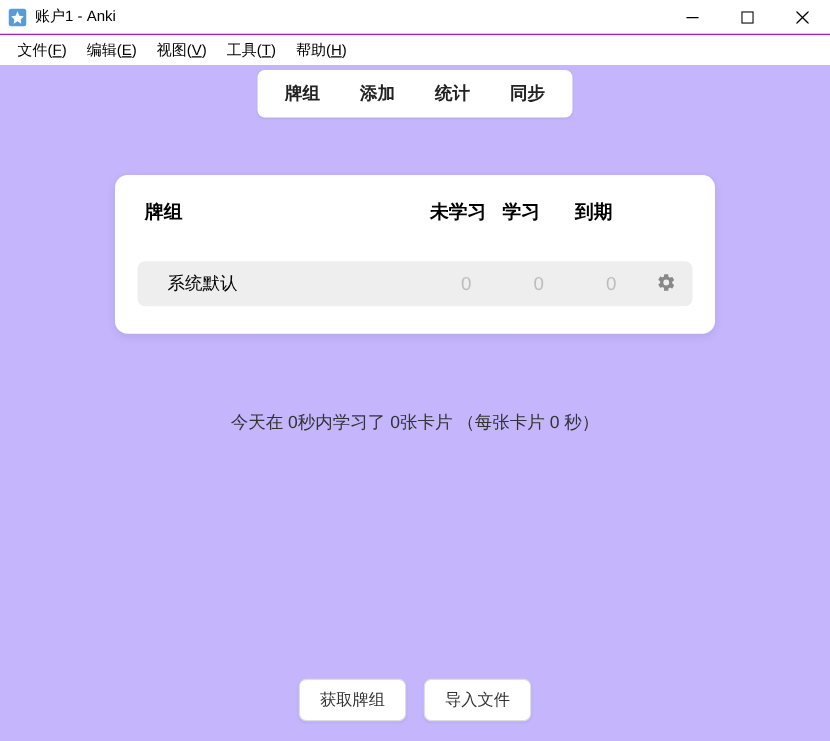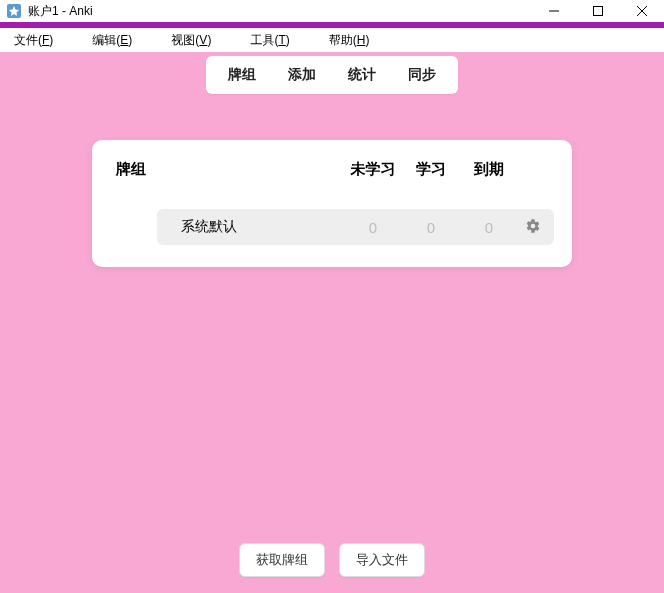--- a/index.html
+++ b/index.html
@@ -1,35 +1,35 @@
 <!DOCTYPE html>
 <html><head>
 <meta charset="utf-8">
 <style>
 * { margin: 0; padding: 0; box-sizing: border-box; }
 body { font-family: "Microsoft YaHei", "PingFang SC", sans-serif; font-size: 13px; background: #f5f5f5; width: 664px; height: 593px; overflow: hidden; color: #333; }
-.titlebar { height: 28px; background: #fff; display: flex; align-items: center; padding: 0 0 0 6px; border-bottom: 6px solid #a21caf; }
+.titlebar { height: 28px; background: #fff; display: flex; align-items: center; padding: 0 0 0 6px; border-bottom: 1px solid #a21caf; }
 .titlebar .app-icon { width: 16px; height: 16px; margin-right: 6px; }
 .titlebar .title { font-size: 12px; flex: 1; color: #000; }
 .win-controls { display: flex; height: 100%; }
 .win-btn { width: 44px; display: flex; align-items: center; justify-content: center; font-size: 13px; color: #000; }
 .win-btn svg { stroke: #000; stroke-width: 1; fill: none; }
-.menubar { height: 24px; background: #fff; display: flex; align-items: center; padding: 0 6px; font-size: 12px; color: #000; gap: 23px; }
+.menubar { height: 24px; background: #fff; display: flex; align-items: center; padding: 0 6px; font-size: 12px; color: #000; }
 .menubar .menu-item { padding: 2px 8px; }
 .menubar .menu-item .uline { text-decoration: underline; }
-.content { background: #f9a8d4; height: calc(593px - 28px - 24px); position: relative; }
+.content { background: #c4b5fd; height: calc(593px - 28px - 24px); position: relative; }
 .tabs-wrap { display: flex; justify-content: center; padding-top: 4px; }
 .tabs { display: inline-flex; background: #fff; border-radius: 6px; padding: 4px 6px; box-shadow: 0 1px 2px rgba(0,0,0,0.06); }
 .tab { padding: 6px 16px; font-size: 14px; font-weight: 600; color: #222; cursor: pointer; }
 .card { width: 480px; margin: 46px auto 0; background: #fff; border-radius: 10px; box-shadow: 0 2px 8px rgba(0,0,0,0.08); padding: 20px 18px 22px; }
 .card-header { display: flex; font-weight: 700; font-size: 15px; color: #000; padding: 0 6px 30px; }
 .col-name { flex: 1; }
-.col-num { width: 58px; text-align: center; }
+.col-num { width: 58px; }
 .col-spacer { width: 30px; }
-.deck-row { display: flex; align-items: center; background: #eeeeee; border-radius: 6px; height: 36px; padding: 0 6px 0 24px; font-size: 14px; margin-left: 47px; }
+.deck-row { display: flex; align-items: center; background: #eeeeee; border-radius: 6px; height: 36px; padding: 0 6px 0 24px; font-size: 14px; }
 .deck-name { flex: 1; color: #000; }
 .deck-num { width: 58px; text-align: center; color: #bdbdbd; font-size: 15px; }
 .gear { width: 30px; display: flex; justify-content: center; align-items: center; color: #888; }
 .stats-line { text-align: center; margin-top: 62px; font-size: 14px; color: #333; }
 .bottom-buttons { position: absolute; bottom: 16px; left: 0; right: 0; display: flex; justify-content: center; gap: 14px; }
 .btn { background: #fff; border: 1px solid #ddd; border-radius: 6px; padding: 7px 16px; font-size: 13px; color: #333; box-shadow: 0 1px 2px rgba(0,0,0,0.05); cursor: pointer; }
 </style>
 </head>
 <body>
 
@@ -96,19 +96,20 @@
       <div class="gear">
         <span>
           <svg width="16" height="16" viewBox="0 0 24 24" fill="#888">
               <path d="M19.14,12.94a7,7,0,0,0,.05-.94,7,7,0,0,0-.05-.94l2.03-1.58a.5.5,0,0,0,.12-.64l-1.92-3.32a.5.5,0,0,0-.6-.22l-2.39.96a7.03,7.03,0,0,0-1.62-.94l-.36-2.54A.5.5,0,0,0,14,2h-4a.5.5,0,0,0-.49.42l-.36,2.54a7.03,7.03,0,0,0-1.62.94l-2.39-.96a.5.5,0,0,0-.6.22L2.62,8.48a.5.5,0,0,0,.12.64l2.03,1.58a7,7,0,0,0-.05.94,7,7,0,0,0,.05.94L2.74,14.16a.5.5,0,0,0-.12.64l1.92,3.32a.5.5,0,0,0,.6.22l2.39-.96a7.03,7.03,0,0,0,1.62.94l.36,2.54A.5.5,0,0,0,10,22h4a.5.5,0,0,0,.49-.42l.36-2.54a7.03,7.03,0,0,0,1.62-.94l2.39.96a.5.5,0,0,0,.6-.22l1.92-3.32a.5.5,0,0,0-.12-.64ZM12,15.5A3.5,3.5,0,1,1,15.5,12,3.5,3.5,0,0,1,12,15.5Z"></path>
             </svg>
         </span>
       </div>
     </div>
   </div>
 
+  <div class="stats-line">今天在 0秒内学习了 0张卡片 （每张卡片 0 秒）</div>
 
   <div class="bottom-buttons">
     <div class="btn">获取牌组</div>
     <div class="btn">导入文件</div>
   </div>
 
 </div>
 
 </body></html>

